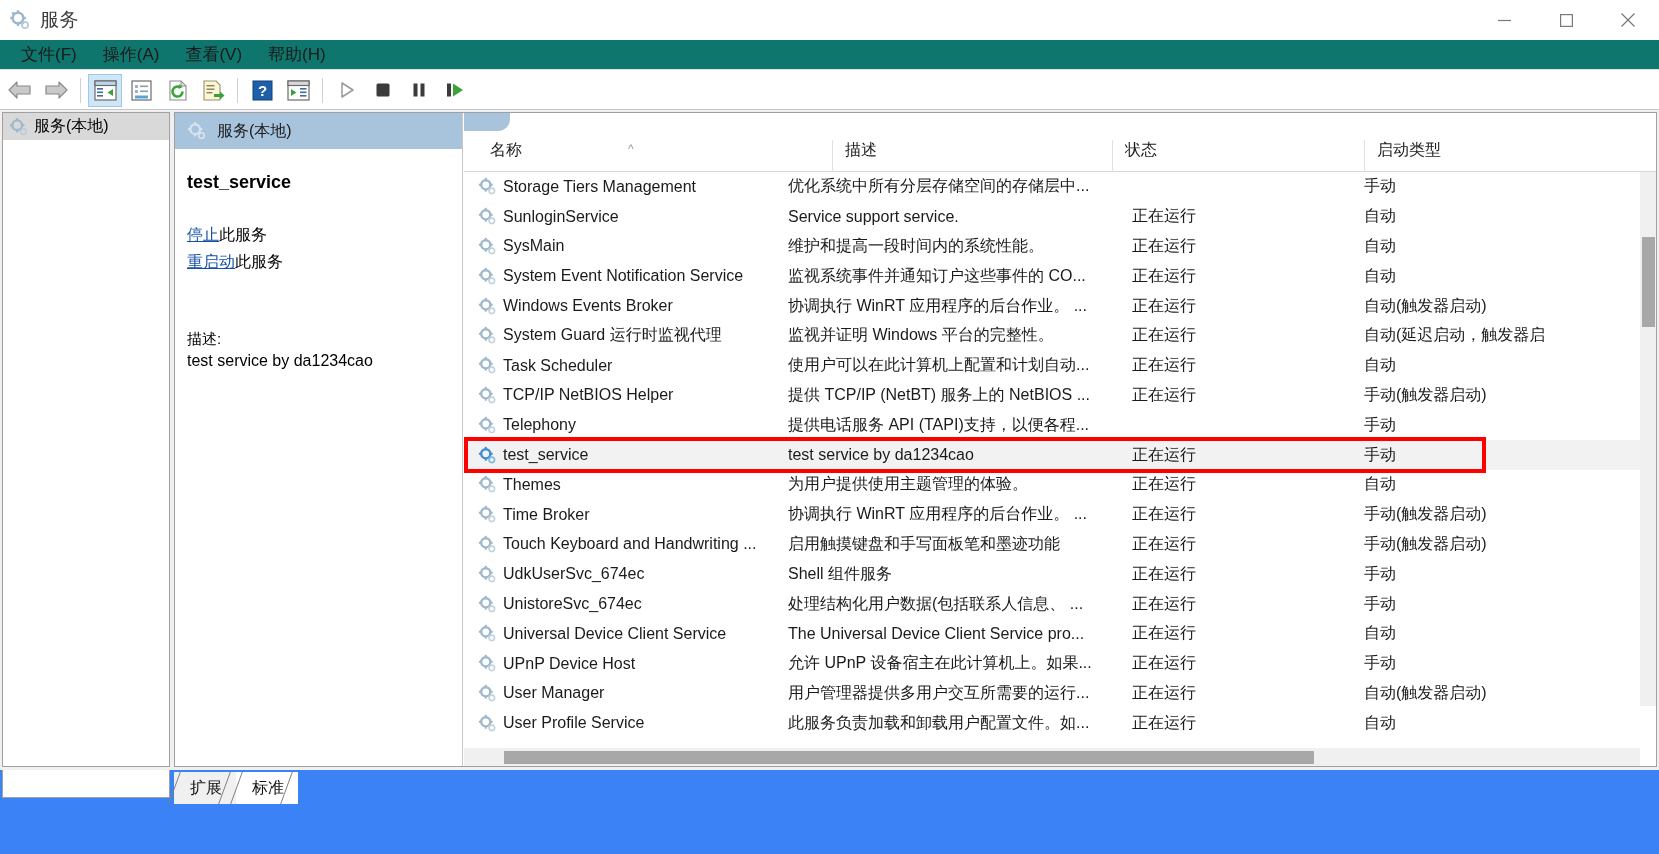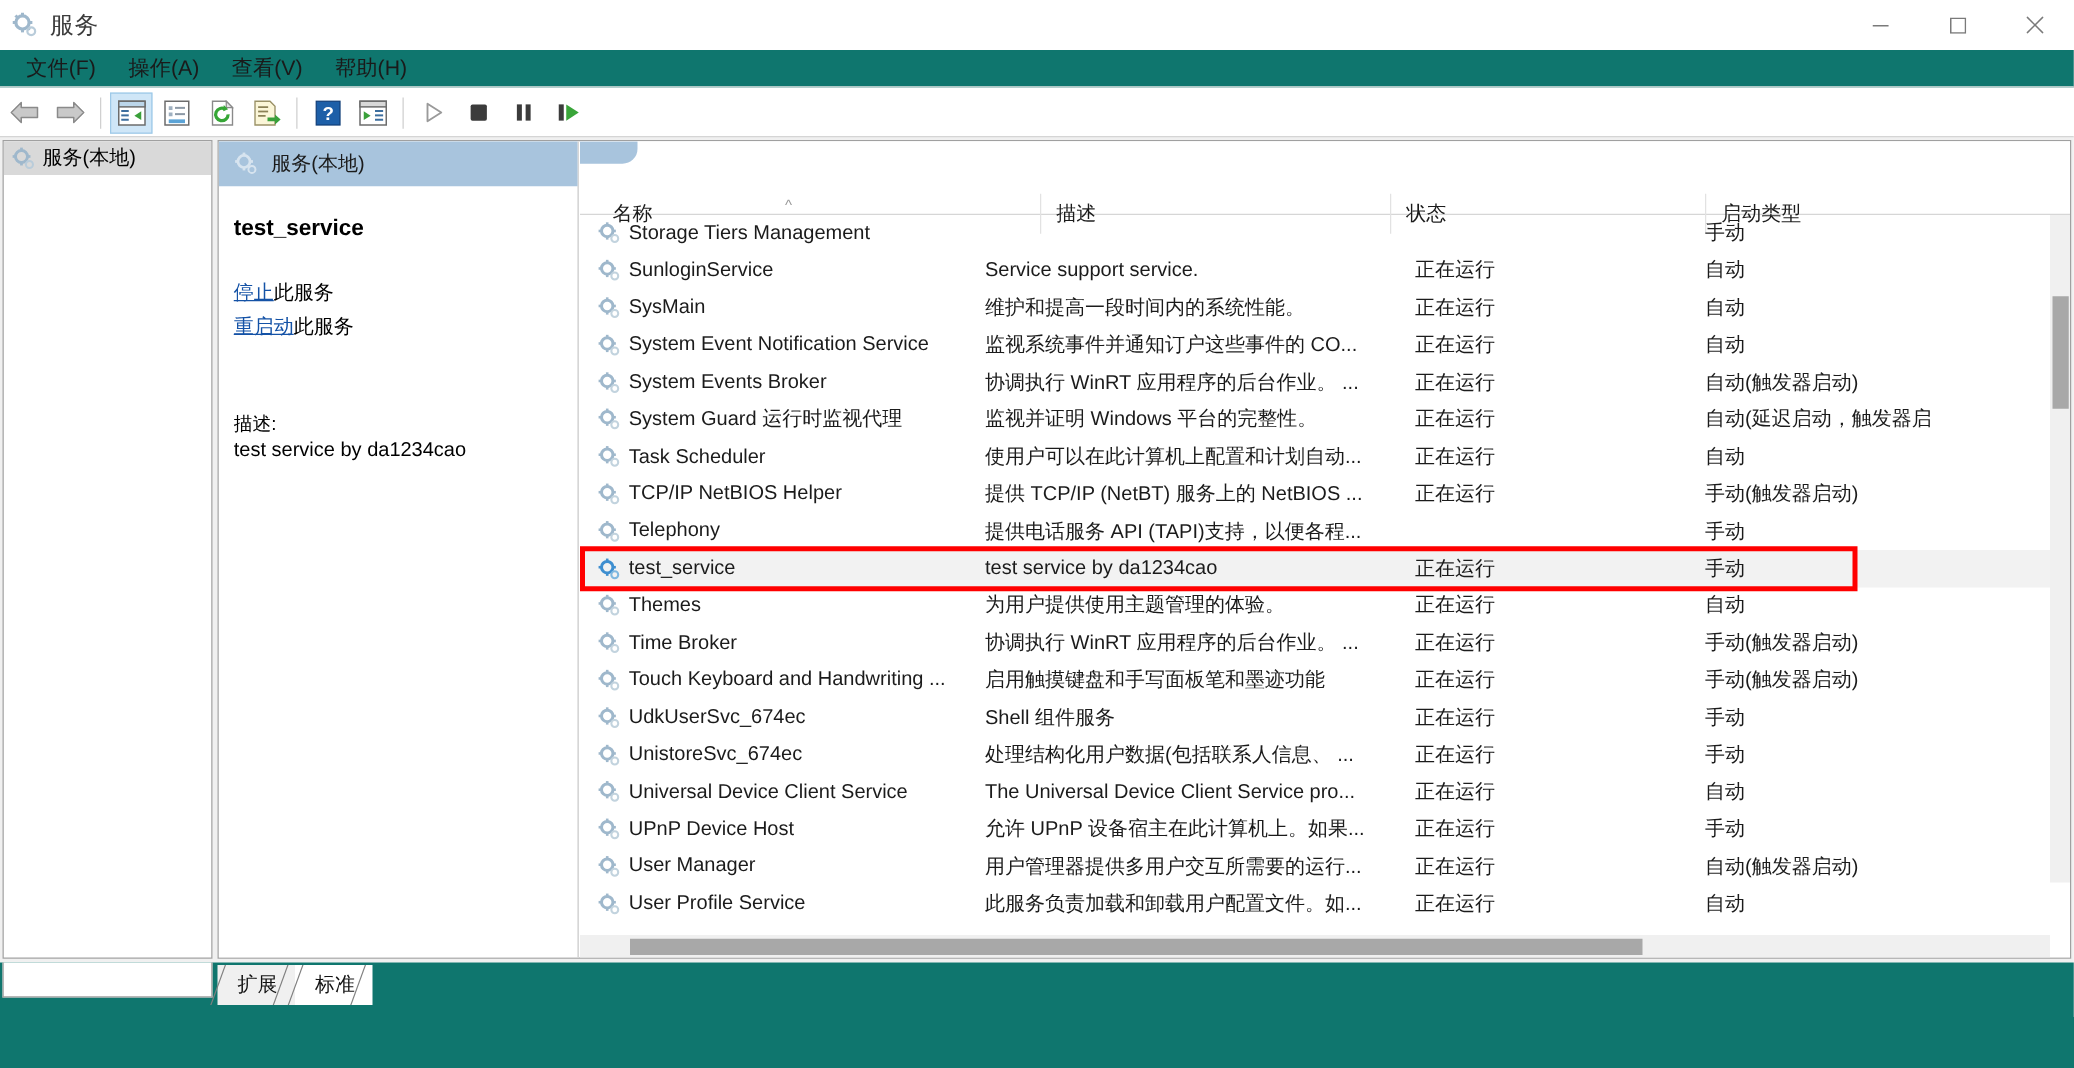--- a/index.html
+++ b/index.html
@@ -120,23 +120,23 @@
     width: 1193px; height: 653px;
     background: #ffffff;
     overflow: hidden;
   }
   #lv-header {
     position: absolute; left: 0; top: 26px; width: 1193px; height: 33px;
     border-bottom: 1px solid #d6d6d6;
     background: #ffffff;
   }
   .lvh-cell {
-    position: absolute; top: 16px; height: 32px;
+    position: absolute; top: 1px; height: 32px;
     font-size: 16px; color: #1b1b1b;
-    display: flex; align-items: center;
+    display: flex; align-items: flex-start;
     border-left: 1px solid #e2e2e2;
     padding-left: 12px;
   }
   .lvh-cell:first-child { border-left: none; }
   .sort-arrow {
     position: absolute; top: 2px; font-size: 12px; color: #9a9a9a;
   }
   #lv-topstrip {
     position: absolute; left:0; top: 0; width: 1193px; height: 26px;
     background: #ffffff;
@@ -187,21 +187,21 @@
     position: absolute; left: 0; bottom: 0; width: 1176px; height: 18px;
     background: #f0f0f0;
   }
   #hthumb {
     position: absolute; top: 3px; height: 13px; background: #a8a8a8;
   }
 
   
   #bottomtabs {
     position: absolute; left: 0; top: 770px; width: 1659px; height: 84px;
-    background: #0f766e;
+    background: #3b82f6;
   }
   #tabstrip { position: absolute; left: 174px; top: 2px; height: 32px; display: flex; }
   .btab {
     position: relative; height: 32px;
     display: flex; align-items: center;
     padding: 0 14px 0 16px;
     font-size: 16px; color: #111;
     background: #f0f0f0;
   }
   .btab .lslash, .btab .rslash {
@@ -458,20 +458,21 @@
                   <g fill="#9fb8cc">
                     <rect x="7.8" y="1.0" width="2.4" height="2.8"></rect>
                     <rect x="7.8" y="14.2" width="2.4" height="2.8"></rect>
                     <rect x="1.0" y="7.8" width="2.8" height="2.4"></rect>
                     <rect x="14.2" y="7.8" width="2.8" height="2.4"></rect>
                   </g>
                   <circle cx="16" cy="16" r="3.2" fill="none" stroke="#c2d3de" stroke-width="1.9"></circle>
                 </svg></span>
               <span>Storage Tiers Management</span>
             </div>
+            <div class="cell c-desc">优化系统中所有分层存储空间的存储层中...</div>
             <div class="cell c-stat"></div>
             <div class="cell c-type">手动</div>
           </div>
           <div class="lv-row">
             <div class="cell c-name">
               <span class="svc-ico"><svg width="19" height="19" viewBox="0 0 22 22">
                   <circle cx="9" cy="9" r="5.3" fill="none" stroke="#9fb8cc" stroke-width="2.8"></circle>
                   <g fill="#9fb8cc">
                     <rect x="7.8" y="1.0" width="2.4" height="2.8"></rect>
                     <rect x="7.8" y="14.2" width="2.4" height="2.8"></rect>
@@ -527,21 +528,21 @@
               <span class="svc-ico"><svg width="19" height="19" viewBox="0 0 22 22">
                   <circle cx="9" cy="9" r="5.3" fill="none" stroke="#9fb8cc" stroke-width="2.8"></circle>
                   <g fill="#9fb8cc">
                     <rect x="7.8" y="1.0" width="2.4" height="2.8"></rect>
                     <rect x="7.8" y="14.2" width="2.4" height="2.8"></rect>
                     <rect x="1.0" y="7.8" width="2.8" height="2.4"></rect>
                     <rect x="14.2" y="7.8" width="2.8" height="2.4"></rect>
                   </g>
                   <circle cx="16" cy="16" r="3.2" fill="none" stroke="#c2d3de" stroke-width="1.9"></circle>
                 </svg></span>
-              <span>System Events Broker</span>
+              <span>Windows Events Broker</span>
             </div>
             <div class="cell c-desc">协调执行 WinRT 应用程序的后台作业。 ...</div>
             <div class="cell c-stat">正在运行</div>
             <div class="cell c-type">自动(触发器启动)</div>
           </div>
           <div class="lv-row">
             <div class="cell c-name">
               <span class="svc-ico"><svg width="19" height="19" viewBox="0 0 22 22">
                   <circle cx="9" cy="9" r="5.3" fill="none" stroke="#9fb8cc" stroke-width="2.8"></circle>
                   <g fill="#9fb8cc">

